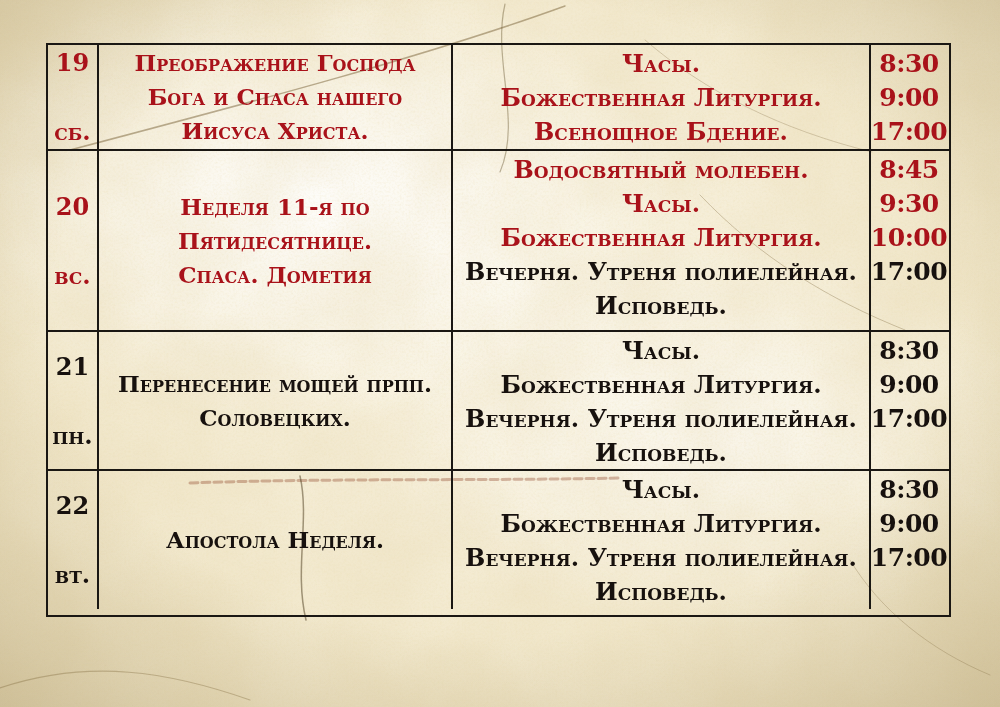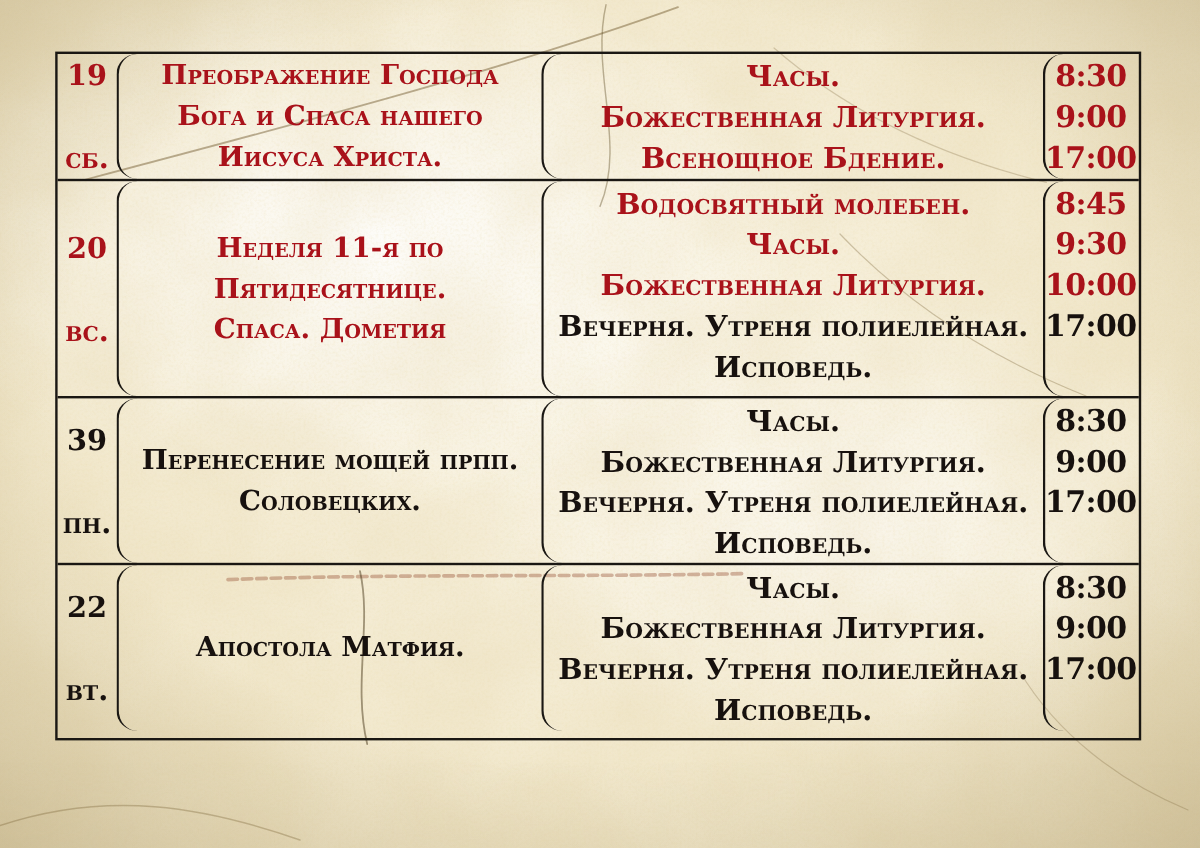--- a/index.html
+++ b/index.html
@@ -22,21 +22,21 @@
   .schedule{
     position:absolute;left:46px;top:43px;z-index:1;
     width:901px;height:570px;
     border:2px solid var(--border);
     display:grid;
     grid-template-rows:104px 181px 139px 140px;
   }
   .row{display:grid;grid-template-columns:49px 354px 418px 78px;}
   .row + .row{border-top:2px solid var(--border);}
   .cell{overflow:hidden;}
-  .cell + .cell{border-left:2px solid var(--border);border-radius:17px;}
+  .cell + .cell{border-left:2px solid var(--border);}
   .date-cell{
     display:flex;flex-direction:column;justify-content:center;align-items:center;
     font-weight:bold;font-size:24px;line-height:29px;
     font-variant:small-caps;
     gap:40px;
   }
   .feast-cell{
     display:flex;flex-direction:column;justify-content:center;align-items:center;
     text-align:center;
     font-weight:bold;font-size:23px;line-height:34px;
@@ -143,21 +143,21 @@
       <div class="cell times-cell">
         <div data-color="red">8:45</div>
         <div data-color="red">9:30</div>
         <div data-color="red">10:00</div>
         <div data-color="black">17:00</div>
       </div>
     </div>
 
     <div class="row">
       <div class="cell date-cell">
-        <div data-color="black">39</div>
+        <div data-color="black">21</div>
         <div data-color="black">пн.</div>
       </div>
       <div class="cell feast-cell">
         <div data-color="black">Перенесение мощей прпп.</div>
         <div data-color="black">Соловецких.</div>
       </div>
       <div class="cell services-cell">
         <div data-color="black">Часы.</div>
         <div data-color="black">Божественная Литургия.</div>
         <div data-color="black">Вечерня. Утреня полиелейная.</div>
@@ -169,21 +169,21 @@
         <div data-color="black">17:00</div>
       </div>
     </div>
 
     <div class="row">
       <div class="cell date-cell">
         <div data-color="black">22</div>
         <div data-color="black">вт.</div>
       </div>
       <div class="cell feast-cell">
-        <div data-color="black">Апостола Матфия.</div>
+        <div data-color="black">Апостола Неделя.</div>
       </div>
       <div class="cell services-cell">
         <div data-color="black">Часы.</div>
         <div data-color="black">Божественная Литургия.</div>
         <div data-color="black">Вечерня. Утреня полиелейная.</div>
         <div data-color="black">Исповедь.</div>
       </div>
       <div class="cell times-cell">
         <div data-color="black">8:30</div>
         <div data-color="black">9:00</div>

